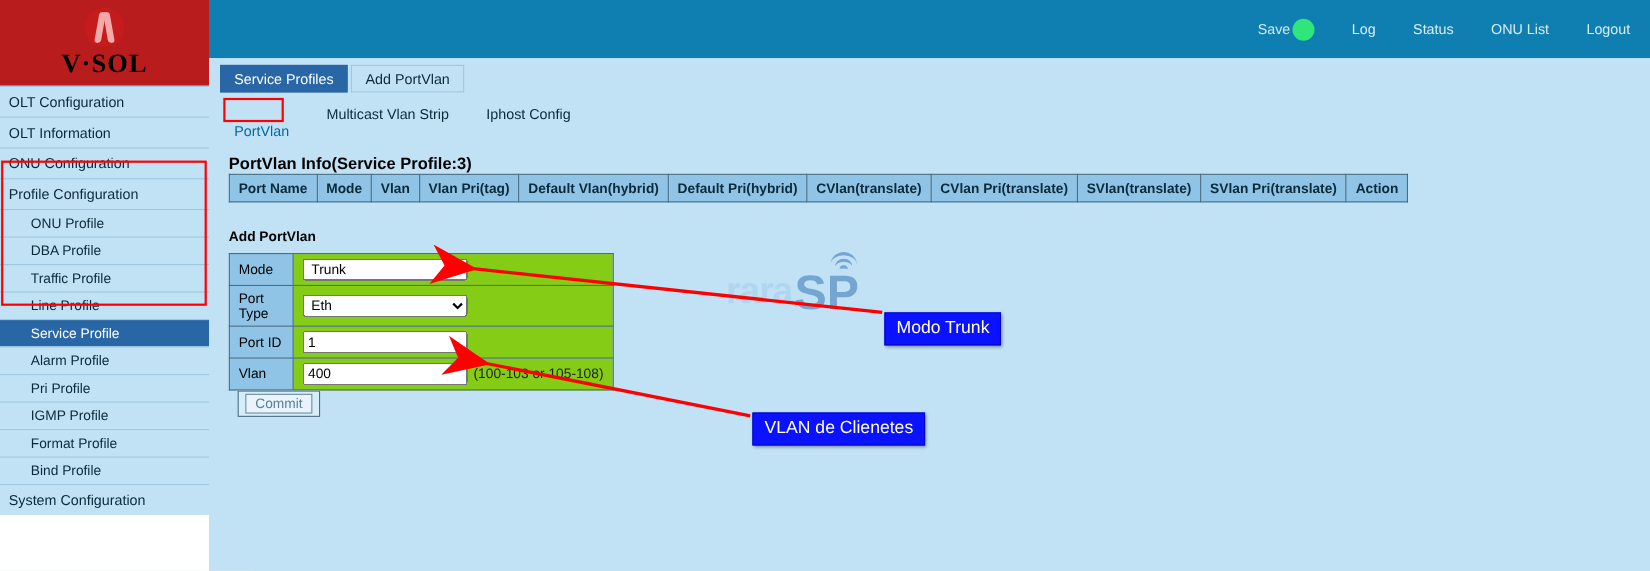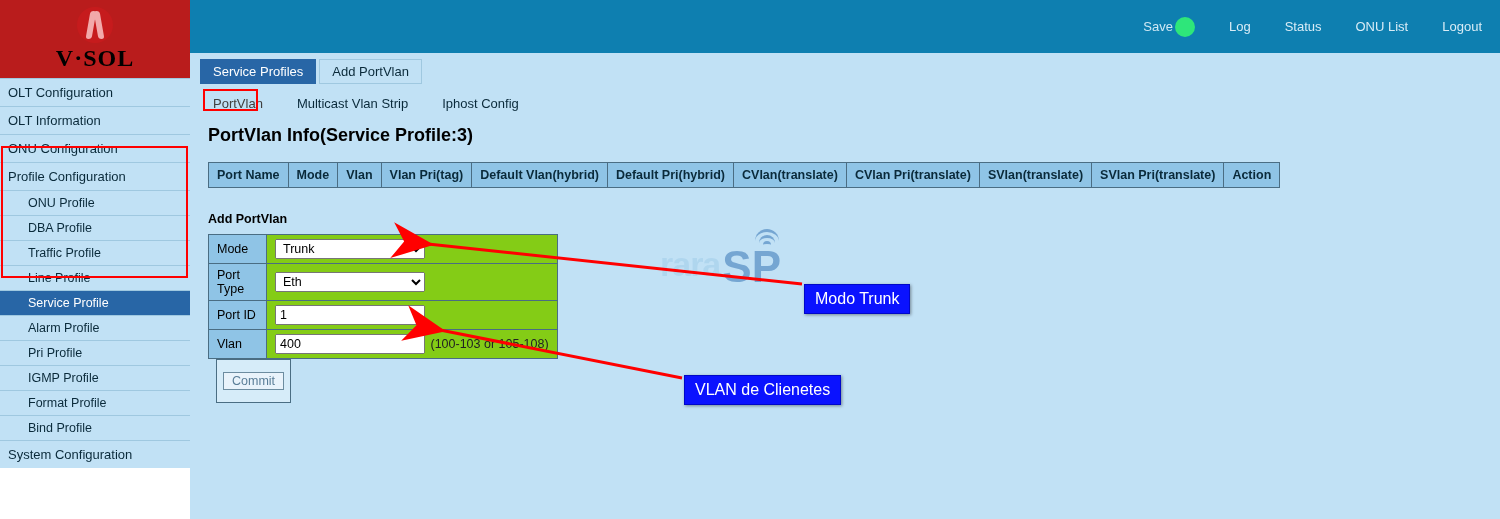--- a/index.html
+++ b/index.html
@@ -106,24 +106,24 @@
     cursor: pointer;
   }
   .tabs1 .tab.active { background: #2866a6; color: #fff; border-color: #2866a6; }
 
   
   .tabs2 { display: flex; gap: 12px; margin-top: 8px; padding-left: 2px; }
   .tabs2 .tab {
     background: transparent; border: 1px solid transparent;
     padding: 3px 10px; font-size: 13px; color: #0a2a3a; cursor: pointer;
   }
-  .tabs2 .tab.active { color: #404040; }
-
-  
-  .section-title { font-weight: bold; font-size: 18px; margin: 10px 0 16px 8px; color: #000; }
+  .tabs2 .tab.active { color: #0369a1; margin-top: 16px; }
+
+  
+  .section-title { font-weight: bold; font-size: 15px; margin: 10px 0 0 8px; color: #000; }
 
   
   .info-table { margin-left: 8px; }
   .info-table table { border-collapse: collapse; }
   .info-table th {
     background: #8fc4e6;
     border: 1px solid #4a6d83;
     padding: 5px 8px;
     font-weight: bold;
     font-size: 12.5px;
@@ -145,21 +145,21 @@
   .form-table td.label { background: #8fc4e6; width: 58px; }
   .form-table td.field { background: #84cc16; }
   .form-table select, .form-table input[type="text"] {
     font-size: 12.5px; padding: 1px 3px; box-sizing: border-box;
   }
   .form-table select { width: 150px; }
   .form-table input[type="text"] { width: 150px; }
   .hint { color: #222; font-size: 12.5px; margin-left: 2px; }
   .commit-cell {
     border: 1px solid #4a6d83; background: #d6ecf9;
-    padding: 12px 6px; display: inline-block; margin-left: 8px;
+    padding: 2px 6px; display: inline-block; margin-left: 8px;
   }
   .commit-btn {
     border: 1px solid #6c8ca0; background: #e9f3fb;
     padding: 1px 8px; font-size: 12.5px; color: #5a7e98; cursor: pointer;
   }
 
   
   .callout {
     position: absolute;
     background: #0a12ff;

